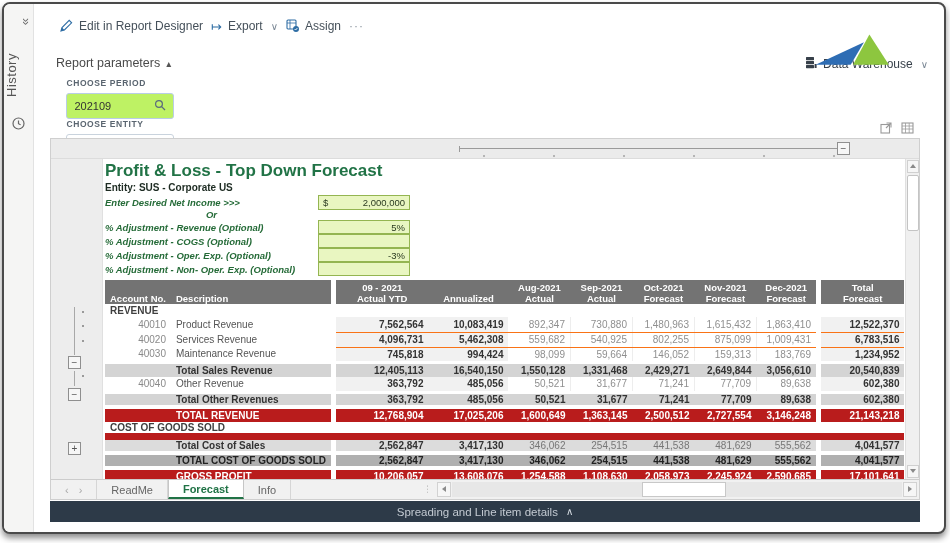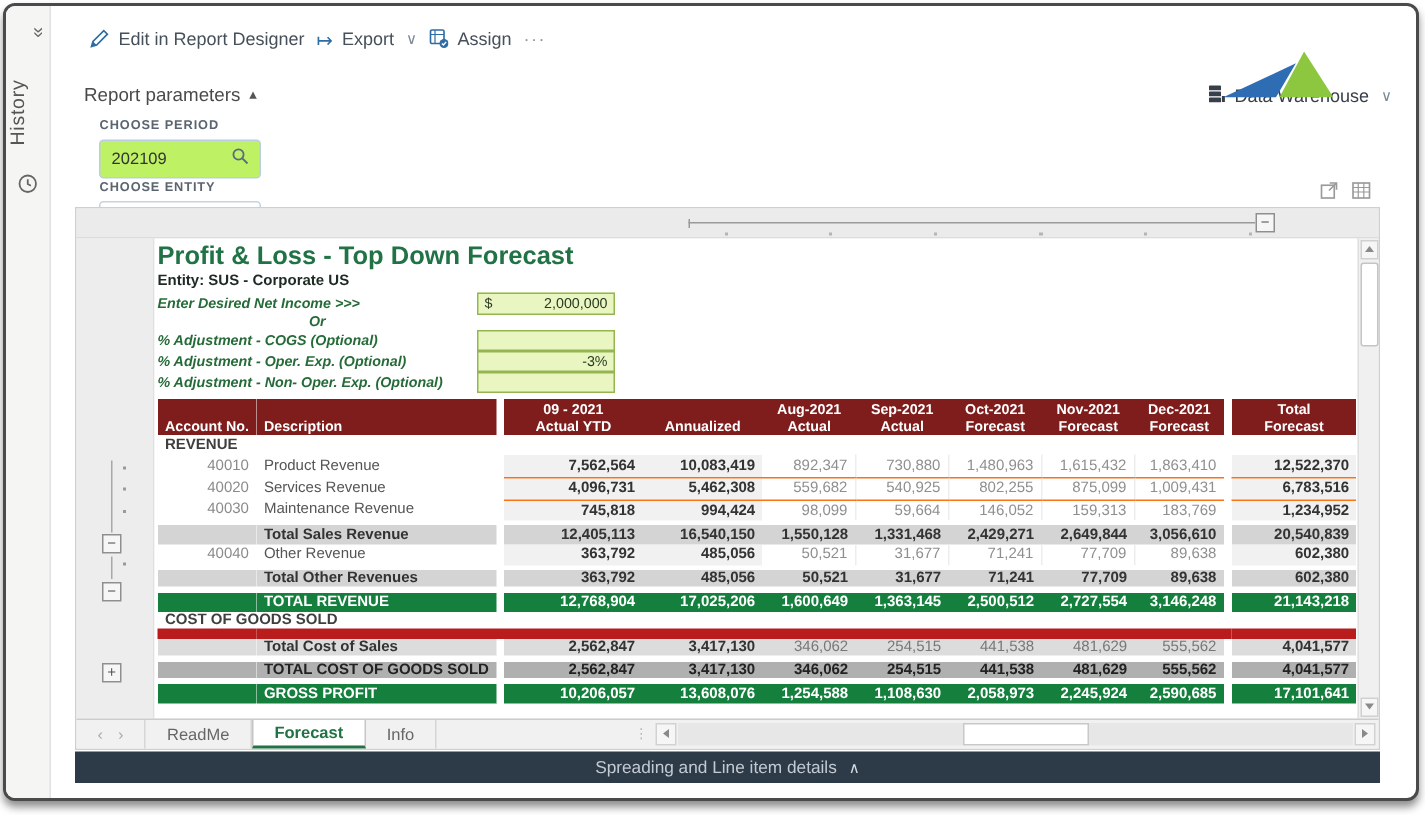--- a/index.html
+++ b/index.html
@@ -61,21 +61,21 @@
   .or-row { width:213px; text-align:center; font-size:9.5px; font-weight:bold; font-style:italic; color:#256b38; height:10px; line-height:10px; }
   .nr-box { width:92px; height:14px; background:#e9f6c1; border:1px solid #94b551; font-size:9.5px; color:#2a3a20;
             display:flex; align-items:center; justify-content:flex-end; padding:0 4px; cursor:text; }
   .nr-box.money { height:15px; justify-content:space-between; }
 
   
   table.rpt { border-collapse:collapse; table-layout:fixed; margin-top:4px; }
   table.rpt th, table.rpt td { font-size:10px; white-space:nowrap; overflow:hidden; padding:0 5px; }
   col.c0{width:58px} col.c1{width:148px} col.c2{width:95px} col.c3{width:80px}
   col.c4{width:62px} col.c5{width:62px} col.c6{width:62px} col.c7{width:62px} col.c8{width:62px} col.c9{width:86px}
-  thead th { background:#7f1d1d; color:#fff; height:24px; vertical-align:bottom; padding-bottom:3px; font-weight:bold; }
+  thead th { background:#737373; color:#fff; height:24px; vertical-align:bottom; padding-bottom:3px; font-weight:bold; }
   thead th .h1,{ font-size:9.5px; }
   thead th .h1 { height:11px; line-height:11px; font-size:9.5px; }
   thead th .h2 { height:11px; line-height:11px; font-size:9.5px; }
   th.c0 .h2, th.c1 .h2 { text-align:left; }
   th.c2,th.c3,th.c4,th.c5,th.c6,th.c7,th.c8,th.c9 { text-align:center; }
   td.v0, th.c2, td.v7, th.c9 { border-left:5px solid #fff; }
   tbody td { height:15px; }
   tr.section td { height:13px; }
   td.sec { font-weight:bold; color:#3f3f3f; font-size:9.5px;margin-top:20px; }
   td.acct { text-align:right; color:#8a8a8a; padding-right:12px; }
@@ -83,21 +83,21 @@
   td.num { text-align:right; }
   tr.account td.num { border-bottom:1px solid #f97316; }
   tr.account td.v0, tr.account td.v1, tr.account td.v7 { background:#f1f1f1; font-weight:bold; color:#333; }
   tr.account td.v2, tr.account td.v3, tr.account td.v4, tr.account td.v5, tr.account td.v6 { color:#8f8f8f; border-right:1px solid #ededed; }
   tr.subtotal td { background:#d4d4d4; font-weight:bold; color:#333; border-top:3px solid #fff; }
   tr.subtotal-light td { background:#dcdcdc; color:#333; border-top:7px solid #b91c1c; }
   tr.subtotal-light td.desc { font-weight:bold; }
   tr.subtotal-light td.v0, tr.subtotal-light td.v1, tr.subtotal-light td.v7 { font-weight:bold; }
   tr.subtotal-light td.v2, tr.subtotal-light td.v3, tr.subtotal-light td.v4, tr.subtotal-light td.v5, tr.subtotal-light td.v6 { color:#777; }
   tr.medium td { background:#b0b0b0; font-weight:bold; color:#222; border-top:4px solid #fff; }
-  tr.grand td { background:#15803d; color:#fff; font-weight:bold; border-top:4px solid #fff; }
+  tr.grand td { background:#b91c1c; color:#fff; font-weight:bold; border-top:4px solid #fff; }
 
   
   .vscroll { position:absolute; right:0; top:20px; bottom:20px; width:14px; background:#f0f0f0; border-left:1px solid #e0e0e0; }
   .vs-btn { position:absolute; left:1px; width:12px; height:13px; background:#f6f6f6; border:1px solid #d0d0d0; cursor:pointer; }
   .vs-thumb { position:absolute; left:1px; top:16px; width:12px; height:56px; background:#fff; border:1px solid #c4c4c4; border-radius:2px; cursor:grab; }
   .tri { width:0; height:0; margin:3px auto; }
   .tri.up { border-left:3px solid transparent; border-right:3px solid transparent; border-bottom:4px solid #8a8a8a; }
   .tri.down { border-left:3px solid transparent; border-right:3px solid transparent; border-top:4px solid #8a8a8a; }
   .tri.left { border-top:3px solid transparent; border-bottom:3px solid transparent; border-right:4px solid #8a8a8a; margin:3px auto; }
   .tri.right { border-top:3px solid transparent; border-bottom:3px solid transparent; border-left:4px solid #8a8a8a; margin:3px auto; }
@@ -278,20 +278,26 @@
       <div class="rpt-entity">Entity: SUS - Corporate US</div>
 
       <div class="nr-row first">
         <span class="nr-label">Enter Desired Net Income  &gt;&gt;&gt;</span>
         <div class="nr-box money">
           <span>$</span>
           <span>2,000,000</span>
         </div>
       </div>
       <div class="or-row">Or</div>
+      <div class="nr-row">
+        <span class="nr-label">% Adjustment - Revenue (Optional)</span>
+        <div class="nr-box">
+            <span>5%</span>
+          </div>
+      </div>
       <div class="nr-row">
         <span class="nr-label">% Adjustment - COGS (Optional)</span>
         <div class="nr-box">
             <span></span>
           </div>
       </div>
       <div class="nr-row">
         <span class="nr-label">% Adjustment - Oper. Exp. (Optional)</span>
         <div class="nr-box">
             <span>-3%</span>

